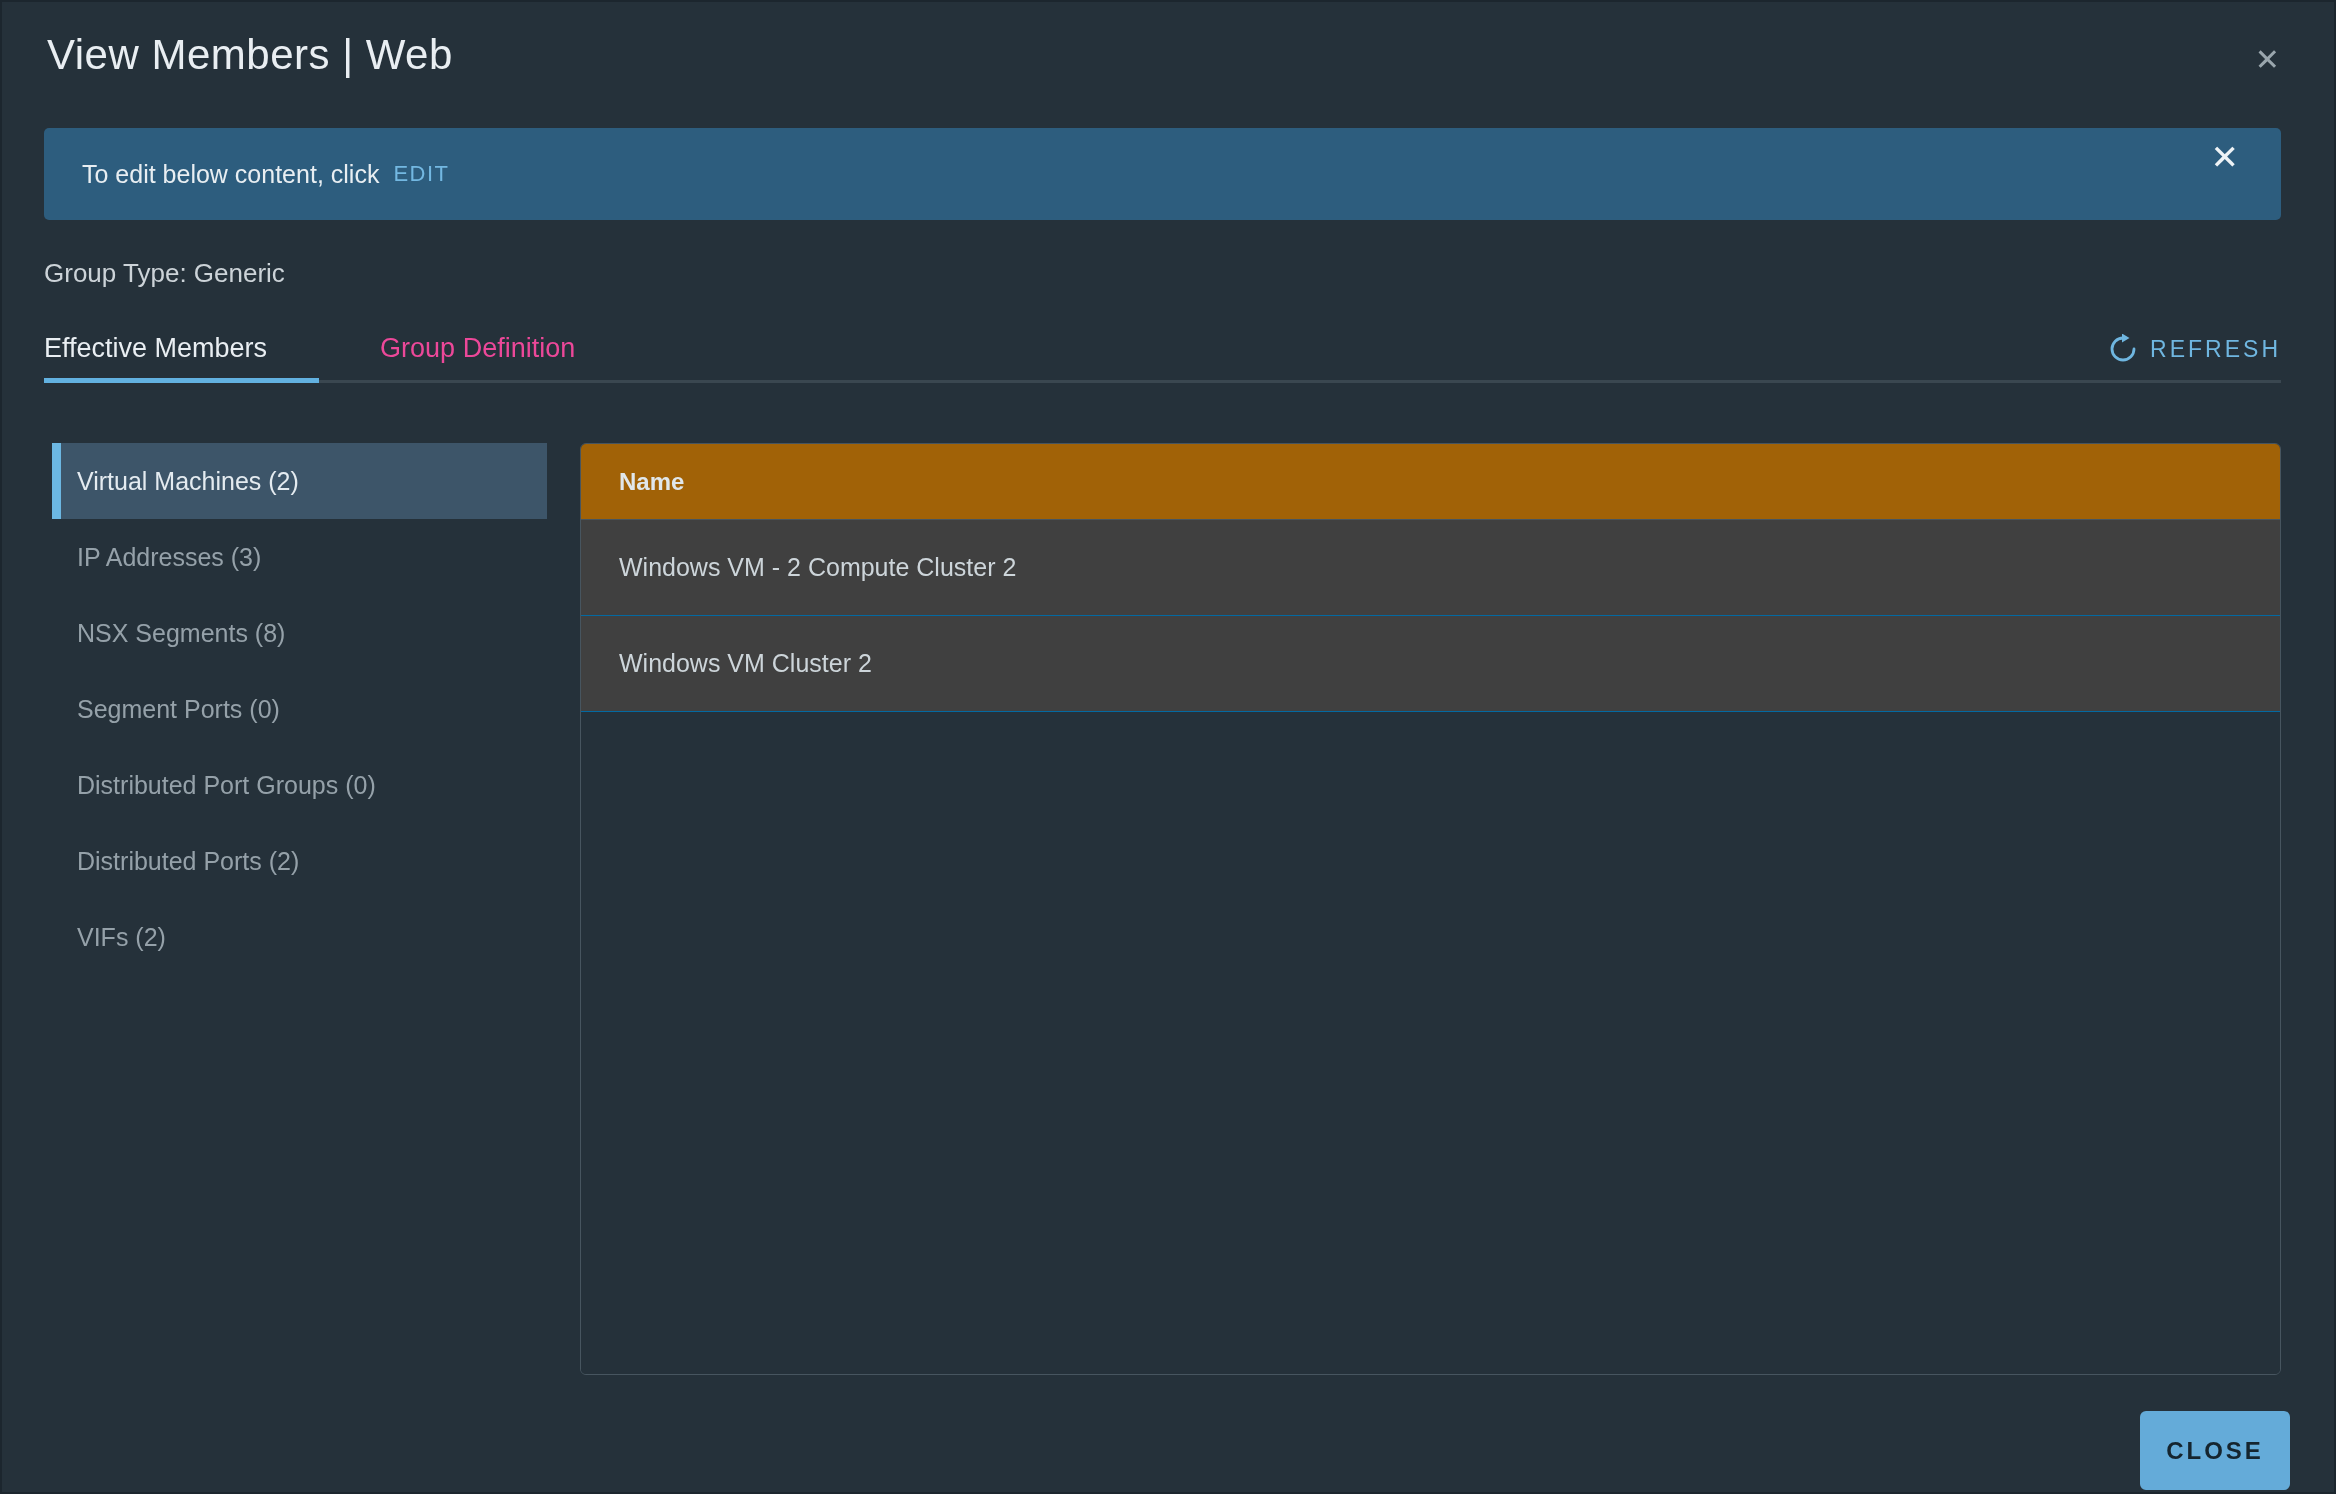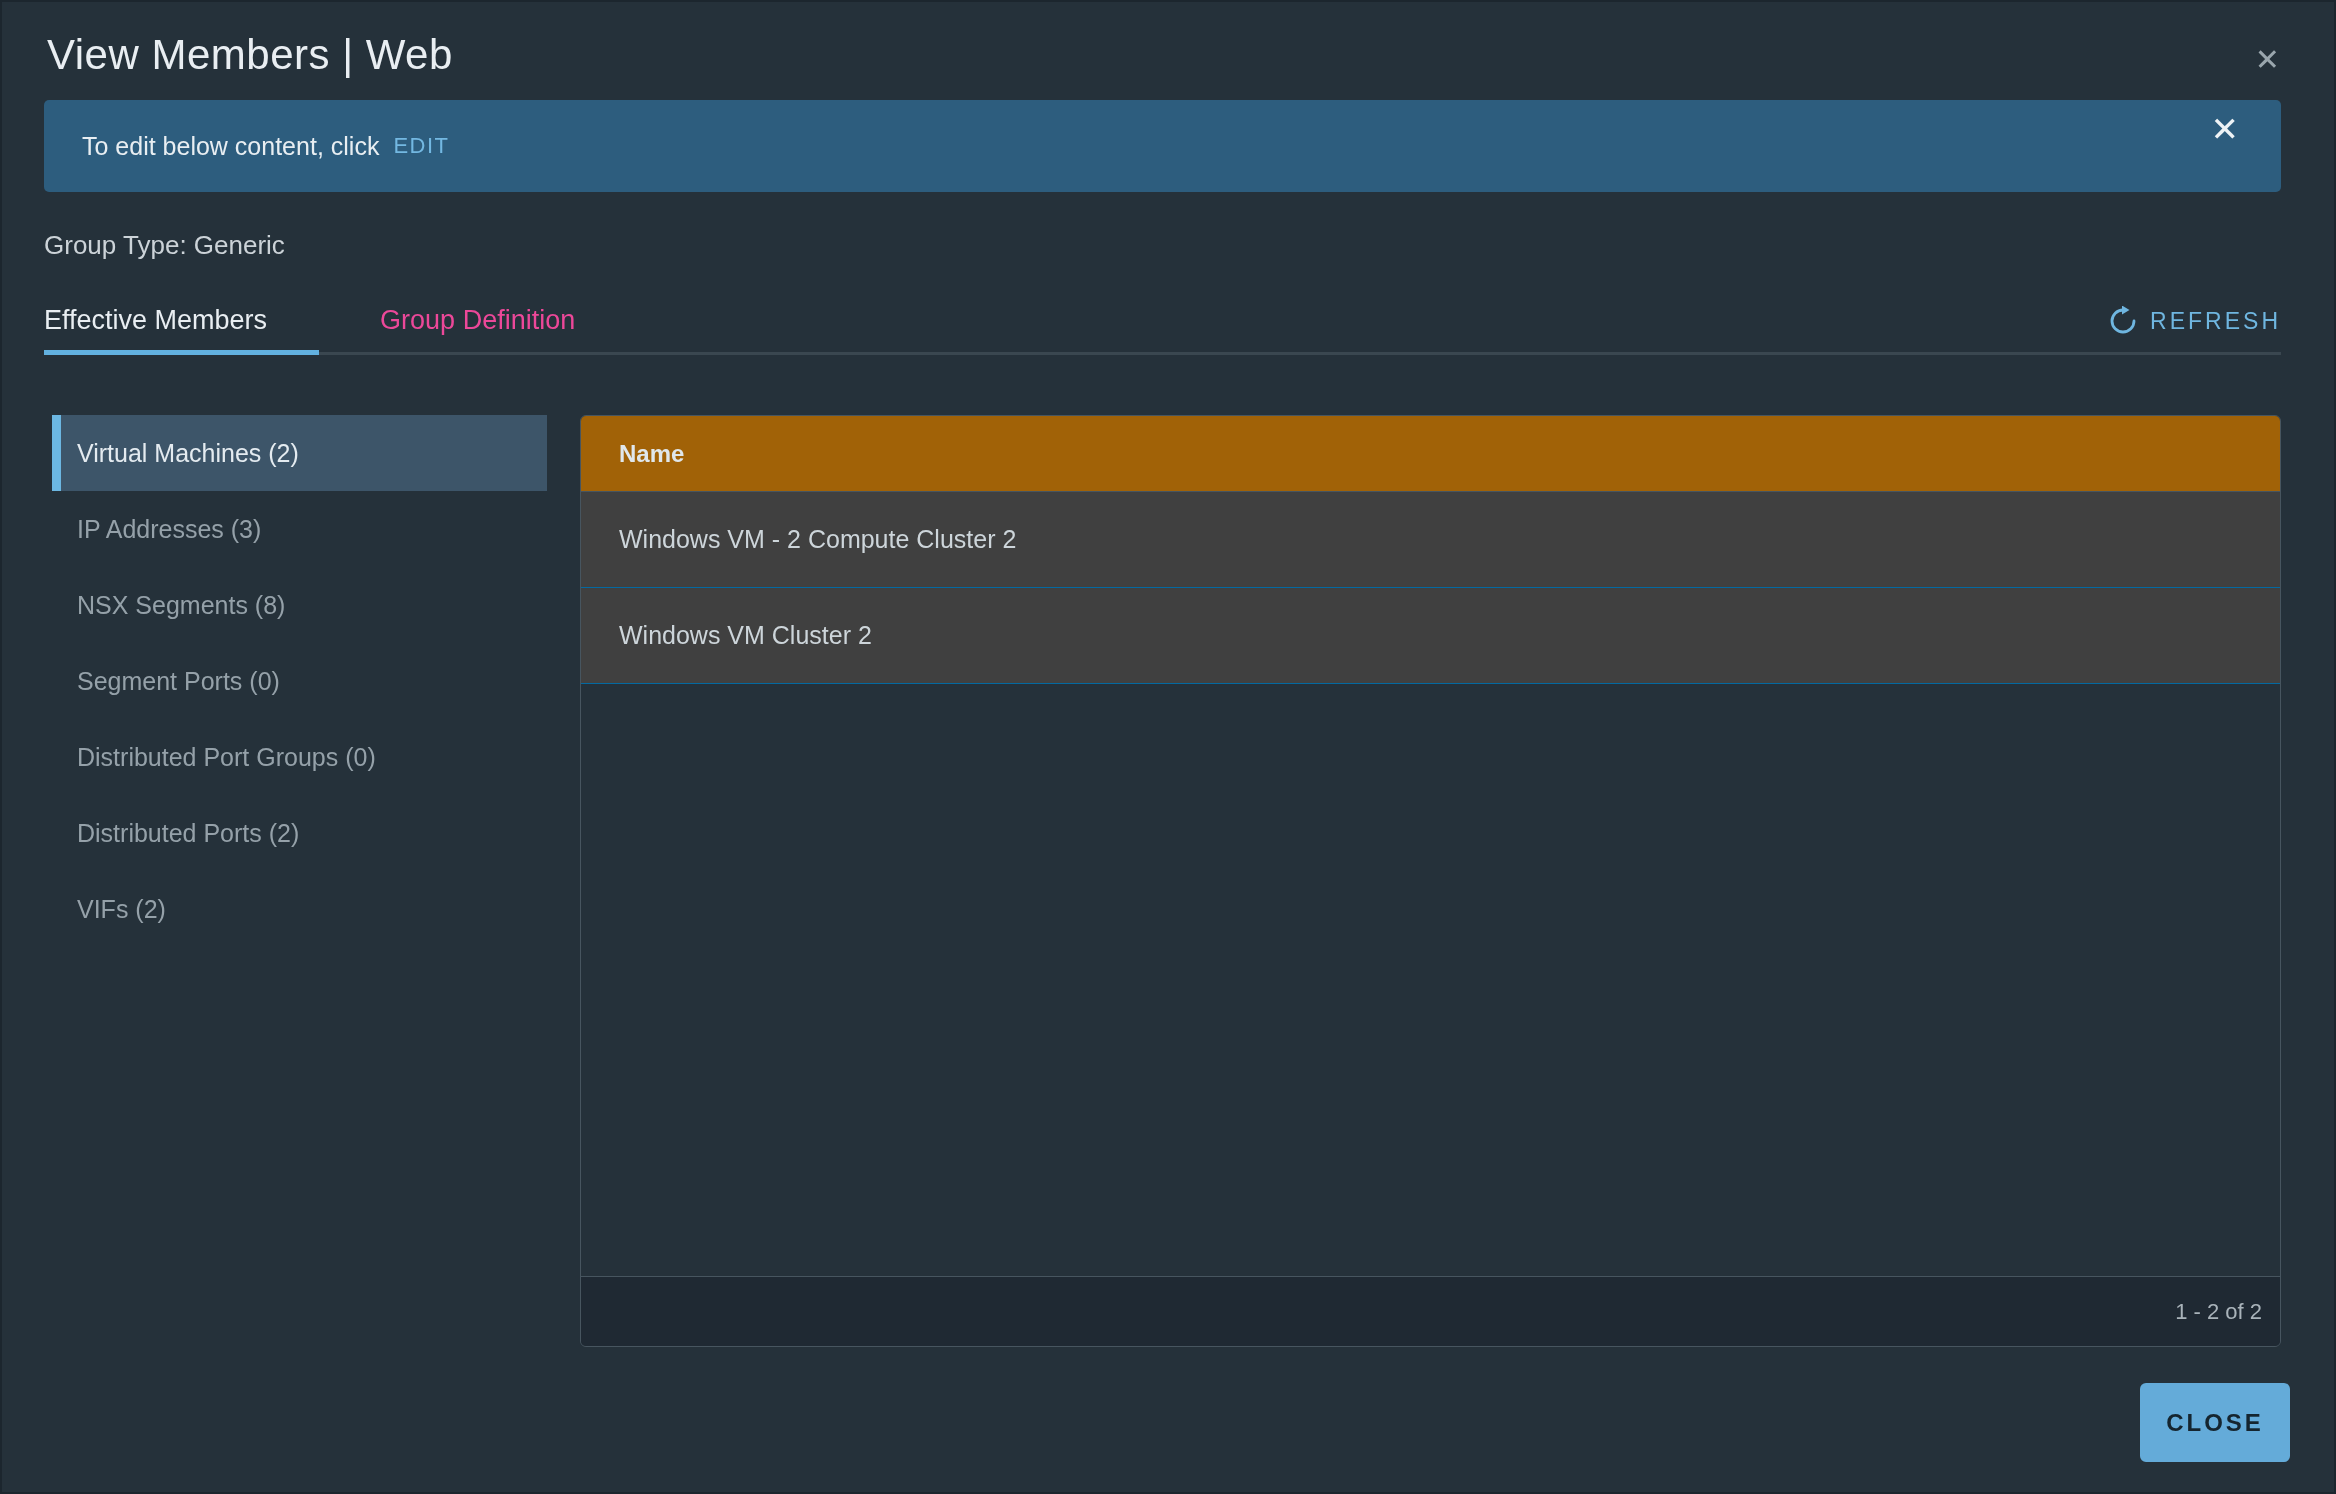--- a/index.html
+++ b/index.html
@@ -37,21 +37,21 @@
     margin-right: 14px;
     line-height: 1;
     background: none;
     border: none;
     font-family: "Liberation Sans", sans-serif;
   }
 
   
   .banner {
     position: relative;
-    margin: 20px 53px 0 42px;
+    margin: 48px 53px 0 42px;
     height: 92px;
     background: #2d5d7e;
     border-radius: 5px;
     display: flex;
     align-items: center;
     padding-left: 38px;
   }
   .banner-text { font-size: 25px; color: #e8eef2; }
   .banner-edit {
     font-size: 22px;
@@ -257,23 +257,20 @@
       <div class="side-item">VIFs (2)</div>
     </div>
 
     <div class="grid">
       <div class="grid-header">
         <span>Name</span>
       </div>
       <div class="grid-row">Windows VM - 2 Compute Cluster 2</div>
       <div class="grid-row">Windows VM Cluster 2</div>
       <div class="grid-filler"></div>
-      <div class="grid-footer">
-        <span>1 - 2 of 2</span>
-      </div>
     </div>
 
   </div>
 
   <div class="bottom-bar">
     <button class="close-btn">CLOSE</button>
   </div>
 
 </div>
 

